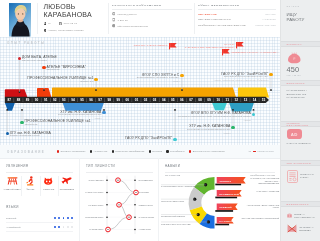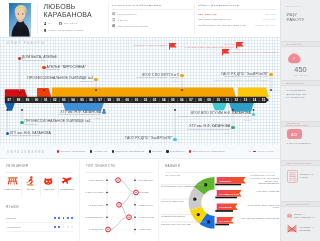--- a/index.html
+++ b/index.html
@@ -110,21 +110,21 @@
   .sb-unit{font-size:2.05px;color:#a9aeb2;letter-spacing:.22px;margin-top:1.2px;}
   .sb-body{font-size:2.5px;line-height:3.7px;color:#7b8085;letter-spacing:.2px;}
   .sb-body2{font-size:2.4px;line-height:3.2px;color:#7b8085;letter-spacing:.2px;margin-top:2.4px;}
   #ad-chip{width:15.5px;height:10px;border-radius:3.1px;background:#ef8b94;color:#fbe4e6;
            font-size:4.3px;font-weight:700;display:flex;align-items:center;justify-content:center;letter-spacing:.3px;}
   .sb-ico-row{display:flex;align-items:center;}
   .sb-ico-row span{margin-left:2.4px;font-size:2.1px;line-height:2.9px;color:#7b8085;letter-spacing:.12px;}
   
   #sb-status{top:5.4px;}
   #sb-status .sb-big{margin-top:4.2px;}
-  .sb-band.b-sal{top:41.4px;} #sb-salary{top:50.6px;text-align:center;}
+  .sb-band.b-sal{top:41.4px;} #sb-salary{top:50.6px;}
   .sb-band.b-pos{top:79.8px;} #sb-position{top:89px;}
   .sb-band.b-edu{top:120.6px;} #sb-edu{top:129.4px;}
   .sb-band.b-emp{top:159.8px;} #sb-emp{top:169.6px;}
   .sb-band.b-mob{top:200.8px;} #sb-mob{top:211px;}
   #sb-mob .sb-ico-row+.sb-ico-row{margin-top:4.2px;}
 </style>
 </head>
 <body>
 
 <div class="page">

